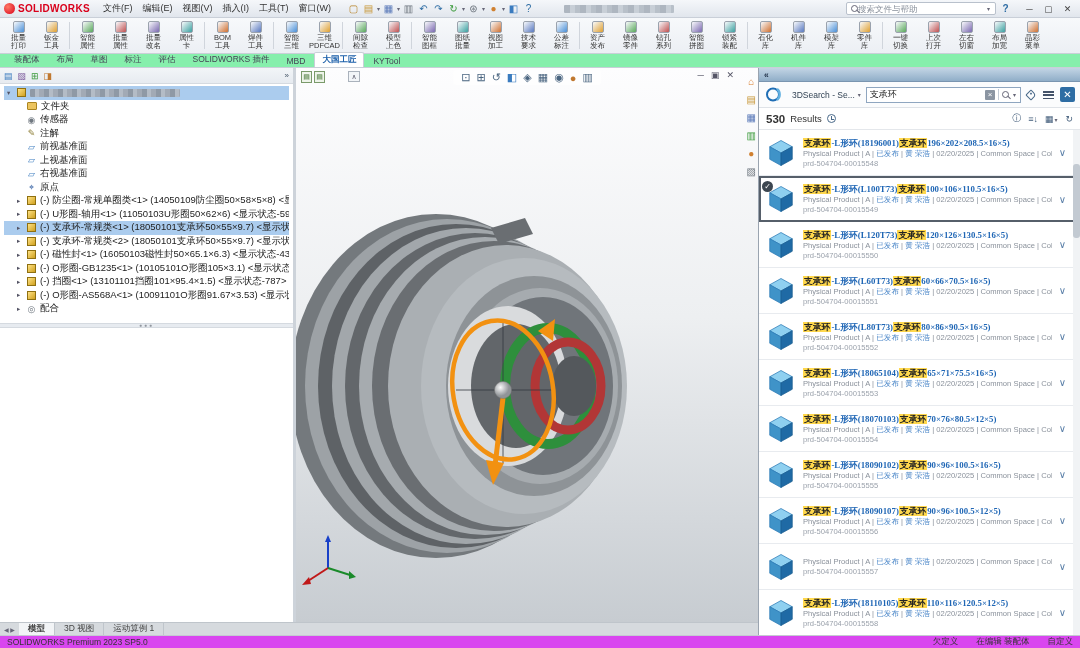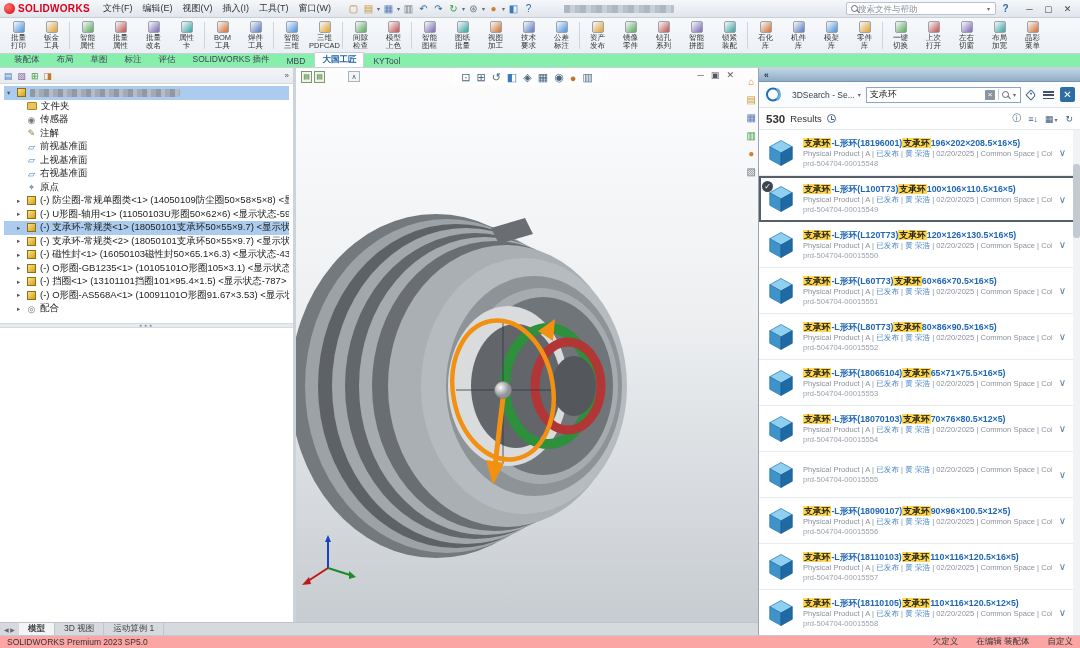--- a/index.html
+++ b/index.html
@@ -150,32 +150,32 @@
   .rrow { height:46px; display:flex; align-items:center; padding:2px 14px 2px 7px;
     border-bottom:1px solid #e8ebef; gap:7px; background:#fff; }
   .rrow.sel { border:2px solid #565f6a; padding:0 12px 0 5px; }
   .rcube { position:relative; flex:none; width:30px; height:30px; }
   .badge { position:absolute; left:-4px; top:-3px; width:11px; height:11px;
     border-radius:50%; background:#3c4650; color:#fff; font-size:8px;
     display:flex; align-items:center; justify-content:center; }
   .rtext { flex:1; min-width:0; }
   .rline1 { font-size:8.8px; white-space:nowrap; overflow:hidden; line-height:12px; }
   .hl { background:#ffd84d; color:#222; font-weight:bold; padding:0 1px; }
-  .rcode { color:#1f66b5; font-weight:bold; }
+  .rcode { color:#1f66b5; font-weight:bold;font-family:Liberation Serif, serif; }
   .rline2 { font-size:7.6px; color:#8a919b; white-space:nowrap; overflow:hidden;
     line-height:10px; }
   .mblue { color:#4a86c8; }
   .rline3 { font-size:7.6px; color:#9aa1ab; line-height:10px; }
   .rchev { color:#5a7fa8; font-size:10px; flex:none; }
   .rp-scroll { position:absolute; right:0; top:0; bottom:0; width:7px; background:#f1f3f5; }
   .rp-thumb { position:absolute; right:0; top:34px; width:7px; height:74px;
     background:#c3cad2; border-radius:3px; }
 
   
-  .statusbar { height:13px; flex:none; background:#fca5a5; border-top:1px solid #c4cad1;
+  .statusbar { height:13px; flex:none; background:#d946ef; border-top:1px solid #c4cad1;
     display:flex; align-items:center; font-size:8.5px; color:#333; padding:0 7px; }
   .sb-right { margin-left:auto; display:flex; gap:18px; align-items:center; }
 </style>
 </head>
 <body>
 
 <div class="app">
 
   <div class="titlebar">
     <div class="sw-logo">
@@ -720,20 +720,21 @@
             </div>
             <span class="rchev">∨</span>
           </div>
           <div class="rrow">
             <span class="rcube"><svg viewBox="0 0 24 24" width="30" height="30">
                 <polygon points="12,2 21,7 12,12 3,7" fill="#8fd0f0" stroke="#2b7ab5" stroke-width="0.6"></polygon>
                 <polygon points="3,7 12,12 12,22 3,17" fill="#3f93c8" stroke="#2b7ab5" stroke-width="0.6"></polygon>
                 <polygon points="21,7 12,12 12,22 21,17" fill="#1f6aa5" stroke="#1a5c8f" stroke-width="0.6"></polygon>
               </svg></span>
             <div class="rtext">
+              <div class="rline1"><span class="hl">支承环</span><span class="rcode">-L形环(18090102)</span><span class="hl">支承环</span><span class="rcode rdims">90×96×100.5×16×5)</span></div>
               <div class="rline2"><span>Physical Product</span> | <span>A</span> | <span class="mblue">已发布</span> | <span class="mblue">黄 荣浩</span> | <span>02/20/2025</span> | <span>Common Space</span> | <span>Colla...</span></div>
               <div class="rline3">prd-504704-00015555</div>
             </div>
             <span class="rchev">∨</span>
           </div>
           <div class="rrow">
             <span class="rcube"><svg viewBox="0 0 24 24" width="30" height="30">
                 <polygon points="12,2 21,7 12,12 3,7" fill="#8fd0f0" stroke="#2b7ab5" stroke-width="0.6"></polygon>
                 <polygon points="3,7 12,12 12,22 3,17" fill="#3f93c8" stroke="#2b7ab5" stroke-width="0.6"></polygon>
                 <polygon points="21,7 12,12 12,22 21,17" fill="#1f6aa5" stroke="#1a5c8f" stroke-width="0.6"></polygon>
@@ -745,21 +746,20 @@
             </div>
             <span class="rchev">∨</span>
           </div>
           <div class="rrow">
             <span class="rcube"><svg viewBox="0 0 24 24" width="30" height="30">
                 <polygon points="12,2 21,7 12,12 3,7" fill="#8fd0f0" stroke="#2b7ab5" stroke-width="0.6"></polygon>
                 <polygon points="3,7 12,12 12,22 3,17" fill="#3f93c8" stroke="#2b7ab5" stroke-width="0.6"></polygon>
                 <polygon points="21,7 12,12 12,22 21,17" fill="#1f6aa5" stroke="#1a5c8f" stroke-width="0.6"></polygon>
               </svg></span>
             <div class="rtext">
-              <div class="rline1"><span class="hl">支承环</span><span class="rcode">-L形环(18110103)</span><span class="hl">支承环</span><span class="rcode rdims">110×116×120.5×16×5)</span></div>
               <div class="rline2"><span>Physical Product</span> | <span>A</span> | <span class="mblue">已发布</span> | <span class="mblue">黄 荣浩</span> | <span>02/20/2025</span> | <span>Common Space</span> | <span>Colla...</span></div>
               <div class="rline3">prd-504704-00015557</div>
             </div>
             <span class="rchev">∨</span>
           </div>
           <div class="rrow">
             <span class="rcube"><svg viewBox="0 0 24 24" width="30" height="30">
                 <polygon points="12,2 21,7 12,12 3,7" fill="#8fd0f0" stroke="#2b7ab5" stroke-width="0.6"></polygon>
                 <polygon points="3,7 12,12 12,22 3,17" fill="#3f93c8" stroke="#2b7ab5" stroke-width="0.6"></polygon>
                 <polygon points="21,7 12,12 12,22 21,17" fill="#1f6aa5" stroke="#1a5c8f" stroke-width="0.6"></polygon>

